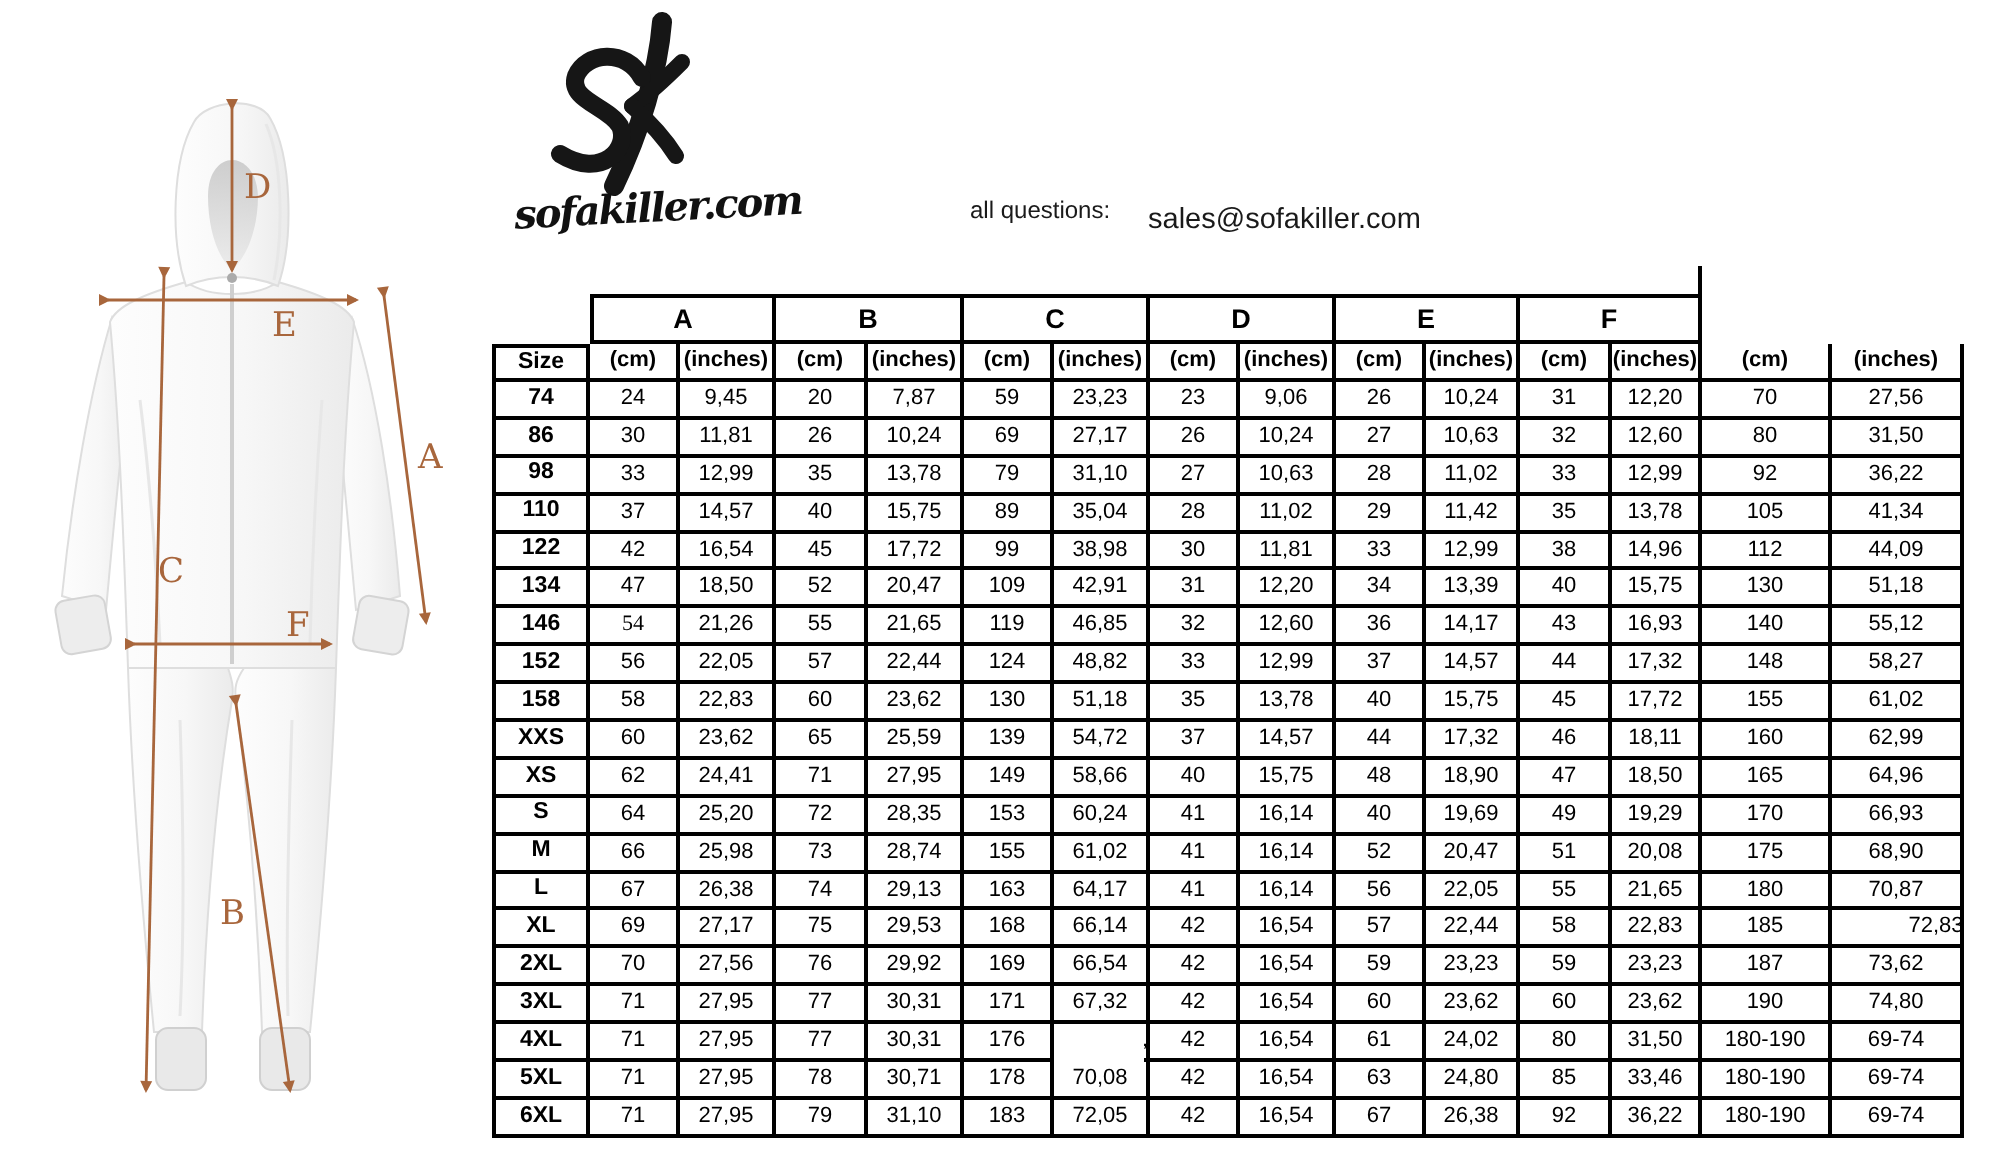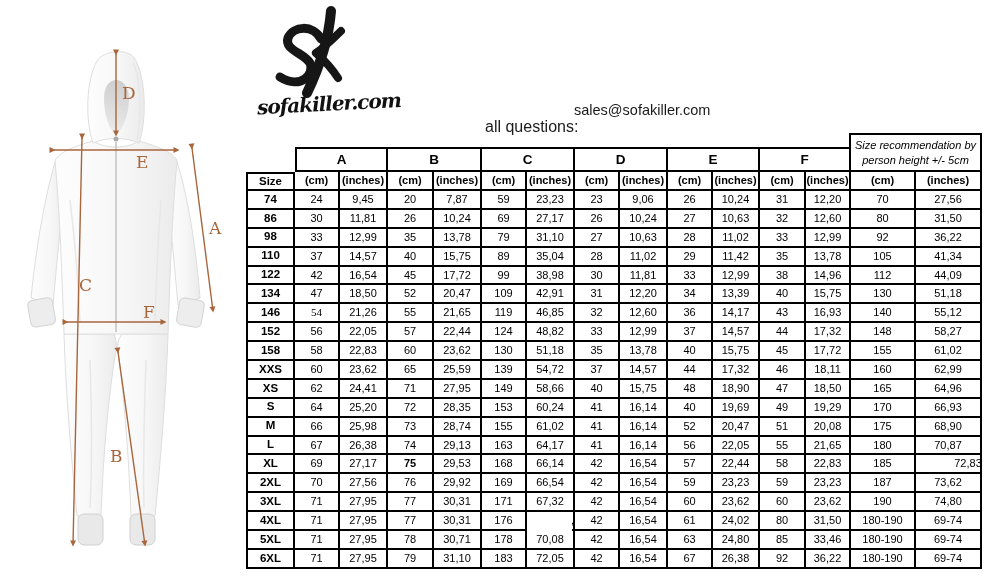--- a/index.html
+++ b/index.html
@@ -6,21 +6,21 @@
   #page{position:relative;width:1001px;height:584px;background:#fff;overflow:hidden;
         font-family:"Liberation Sans",sans-serif;color:#000;}
 
   
   #logo-mark{position:absolute;left:255px;top:4px;}
   #logo-script{position:absolute;left:257px;top:92px;width:130px;
         font-family:"DejaVu Serif",serif;font-style:italic;font-weight:700;
         font-size:20px;letter-spacing:-1px;color:#111;transform:rotate(-3deg);}
 
   
-  #contact-label{position:absolute;left:485px;top:118px;font-size:16px;color:#1a1a1a;}
+  #contact-label{position:absolute;left:485px;top:98px;font-size:12px;color:#1a1a1a;}
   #contact-email{position:absolute;left:574px;top:102px;font-size:14.5px;color:#1a1a1a;}
 
   
   .tg{position:absolute;left:246px;top:133px;display:grid;
       grid-template-columns:49px 45px 48px 46px 48px 45px 48px 45px 48px 45px 47px 46px 45px 65px 66px;
       grid-template-rows:14px 25px 19px repeat(20,18.9px);}
   .cell{border-right:2px solid #000;border-bottom:2px solid #000;background:#fff;
         display:flex;align-items:center;justify-content:center;
         font-size:11px;line-height:1;box-sizing:border-box;overflow:hidden;}
   .bl{border-left:2px solid #000;}
@@ -116,21 +116,20 @@
     </g>
   </svg>
   <div id="logo-script">sofakiller.com</div>
 
   <span id="contact-label">all questions:</span>
   <span id="contact-email">sales@sofakiller.com</span>
 
   <div class="tg">
 
     <div class="hspacer" style="grid-area:1/1/2/14;"></div>
-    <div class="cell hb bt" style="grid-area:1/14/3/16;">Size recommendation by person height +/- 5cm</div>
 
     <div class="cell letter bl bt" style="grid-area:2/2/3/4;">A</div>
     <div class="cell letter bt" style="grid-area:2/4/3/6;">B</div>
     <div class="cell letter bt" style="grid-area:2/6/3/8;">C</div>
     <div class="cell letter bt" style="grid-area:2/8/3/10;">D</div>
     <div class="cell letter bt" style="grid-area:2/10/3/12;">E</div>
     <div class="cell letter bt" style="grid-area:2/12/3/14;">F</div>
 
     <div class="cell corner bl bt" style="grid-area:3/1;">Size</div>
     <div class="cell unit" style="grid-area:3/2;">(cm)</div>
@@ -354,21 +353,21 @@
       <div class="cell val" style="grid-area: 17 / 9;">16,14</div>
       <div class="cell val" style="grid-area: 17 / 10;">56</div>
       <div class="cell val" style="grid-area: 17 / 11;">22,05</div>
       <div class="cell val" style="grid-area: 17 / 12;">55</div>
       <div class="cell val" style="grid-area: 17 / 13;">21,65</div>
       <div class="cell val" style="grid-area: 17 / 14;">180</div>
       <div class="cell val" style="grid-area: 17 / 15;">70,87</div>
       <div class="cell size-col bl" style="grid-area: 18 / 1;">XL</div>
       <div class="cell val" style="grid-area: 18 / 2;">69</div>
       <div class="cell val" style="grid-area: 18 / 3;">27,17</div>
-      <div class="cell val" style="grid-area: 18 / 4; font-weight: bold;">75</div>
+      <div class="cell val" style="grid-area: 18 / 4;">75</div>
       <div class="cell val" style="grid-area: 18 / 5;">29,53</div>
       <div class="cell val" style="grid-area: 18 / 6;">168</div>
       <div class="cell val" style="grid-area: 18 / 7;">66,14</div>
       <div class="cell val" style="grid-area: 18 / 8;">42</div>
       <div class="cell val" style="grid-area: 18 / 9;">16,54</div>
       <div class="cell val" style="grid-area: 18 / 10;">57</div>
       <div class="cell val" style="grid-area: 18 / 11;">22,44</div>
       <div class="cell val" style="grid-area: 18 / 12;">58</div>
       <div class="cell val" style="grid-area: 18 / 13;">22,83</div>
       <div class="cell val" style="grid-area: 18 / 14;">185</div>

